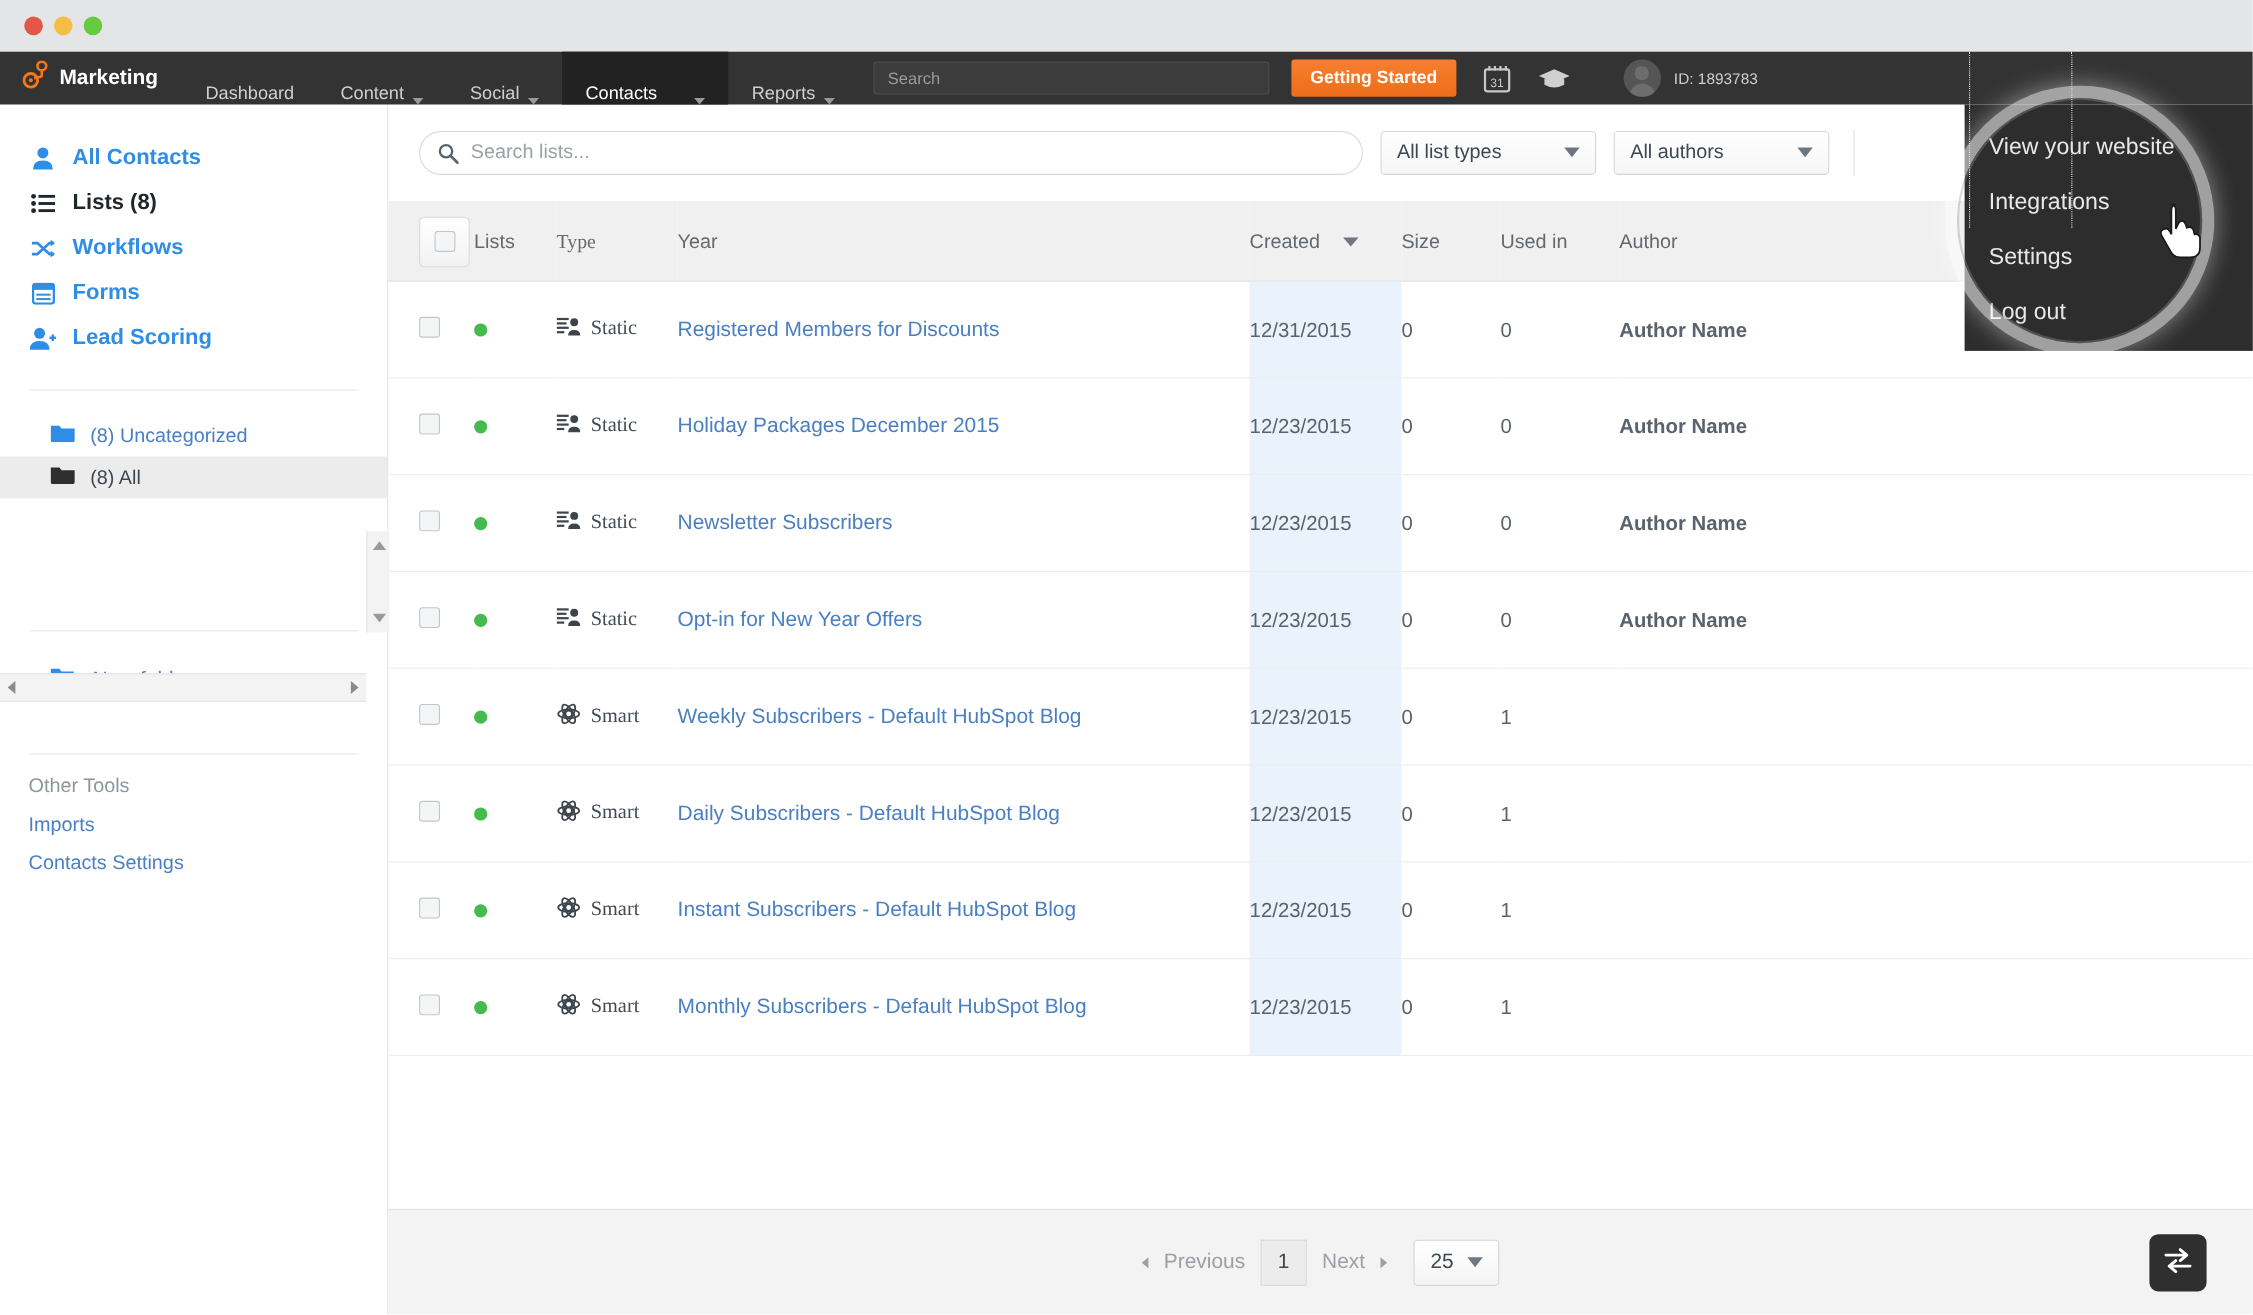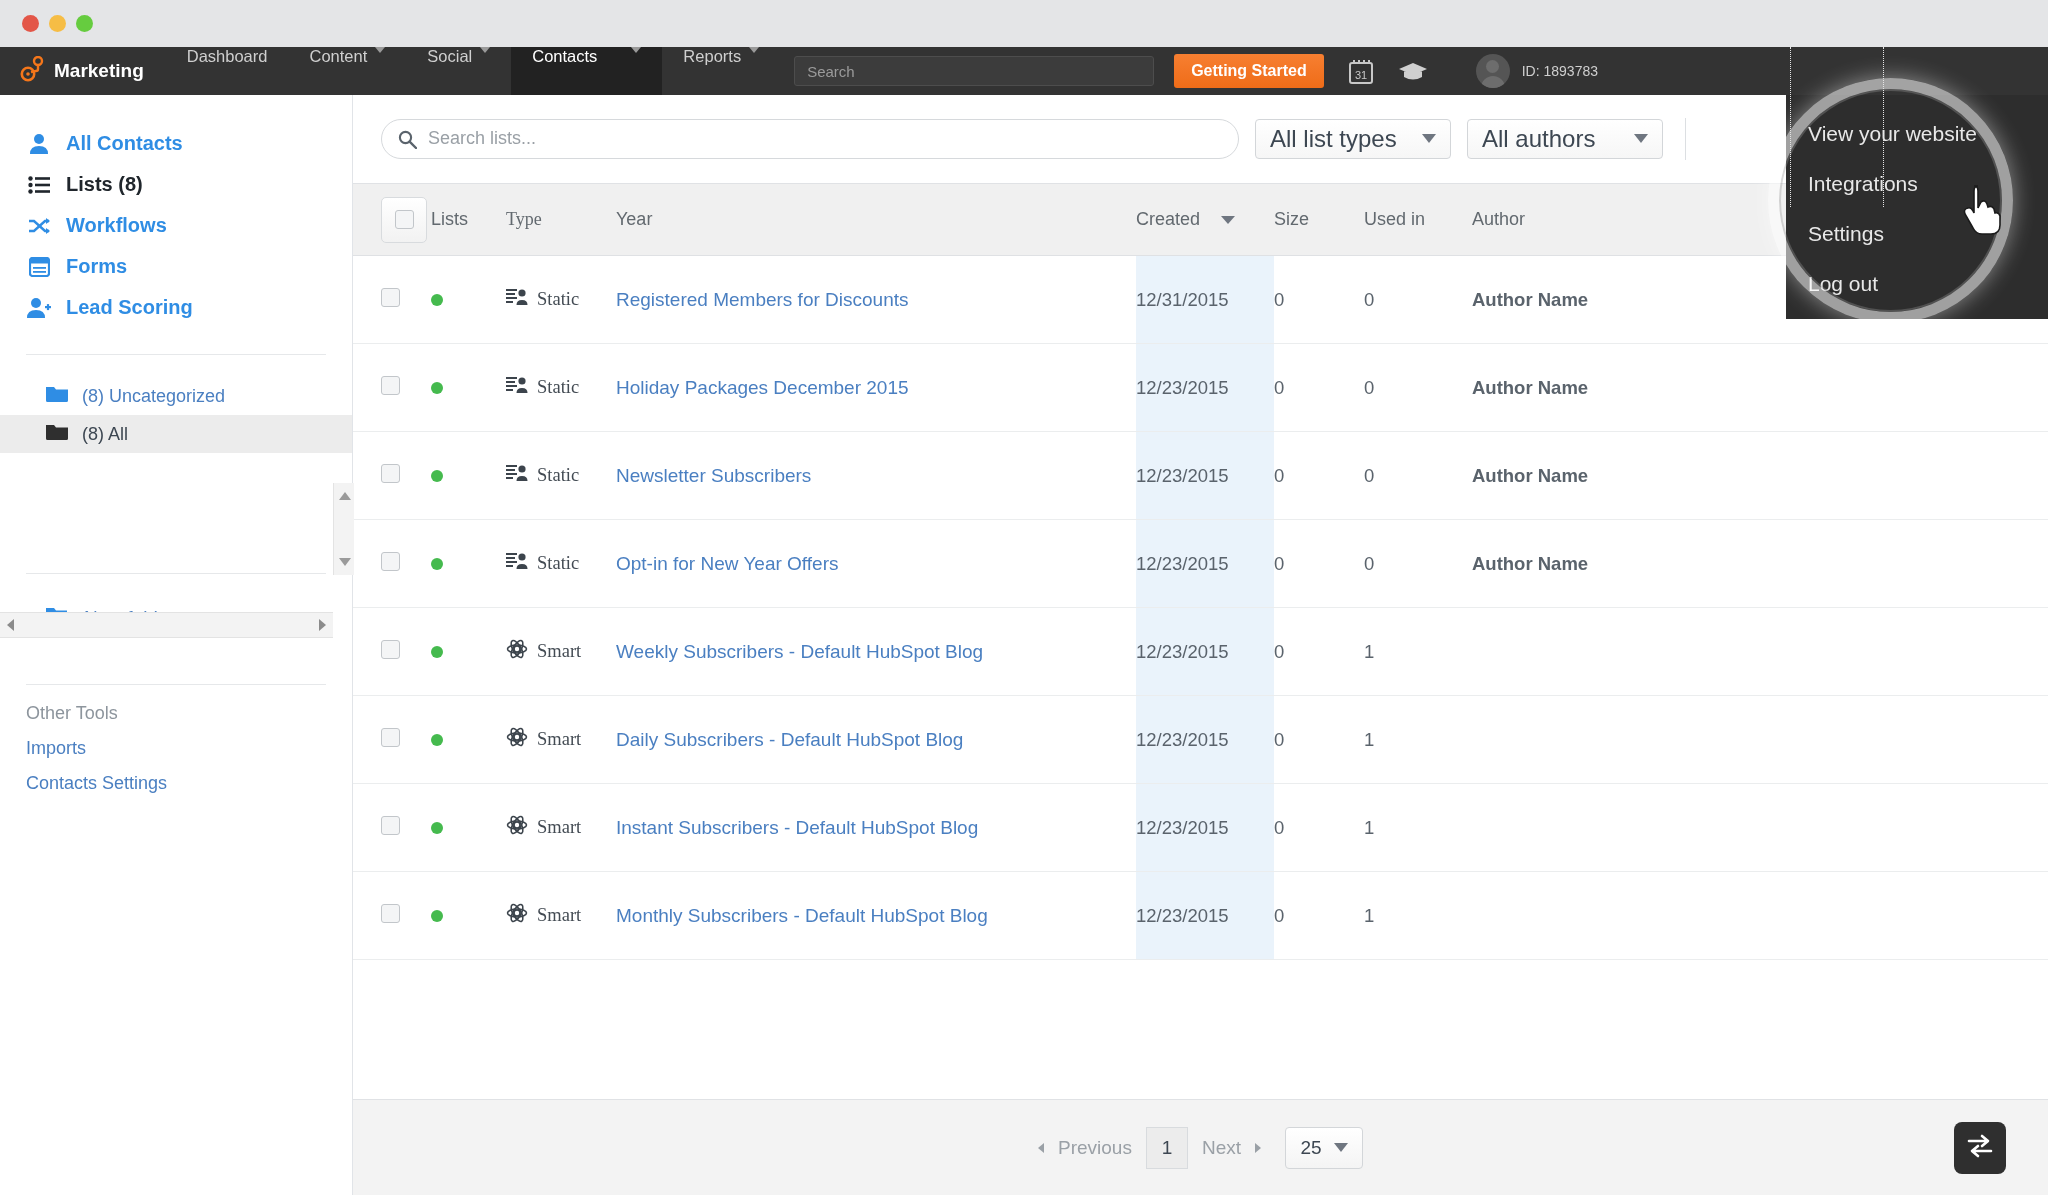--- a/index.html
+++ b/index.html
@@ -38,21 +38,21 @@
     display: flex;
     align-items: center;
     gap: 10px;
     padding: 0 22px 0 20px;
     color: #fff;
     font-weight: bold;
     font-size: 19px;
   }
   .nav-item {
     display: flex;
-    align-items: flex-start;
+    align-items: flex-end;
     gap: 8px;
     padding: 0 21px;
     color: #cfcfcf;
     font-size: 16.5px;
     white-space: nowrap;
   }
   .nav-item.active { background: #222222; color: #ffffff; gap: 34px; }
   .caret-down {
     width: 0; height: 0;
     border-left: 5px solid transparent;
@@ -287,21 +287,21 @@
     position: absolute; left: 17px; top: 11px;
   }
   .filter-select {
     height: 40px;
     min-width: 196px;
     border: 1px solid #d3d6d9;
     border-radius: 4px;
     background: linear-gradient(#ffffff, #f6f6f6);
     display: flex; align-items: center; justify-content: space-between;
     padding: 0 14px;
-    font-size: 24px;
+    font-size: 18px;
     color: #3d4752;
     white-space: nowrap;
     flex: none;
     text-align: right;
   }
   .sel-caret {
     width:0;height:0;
     border-left:7px solid transparent;border-right:7px solid transparent;border-top:9px solid #6f7680;
     margin-left: 18px;
   }

